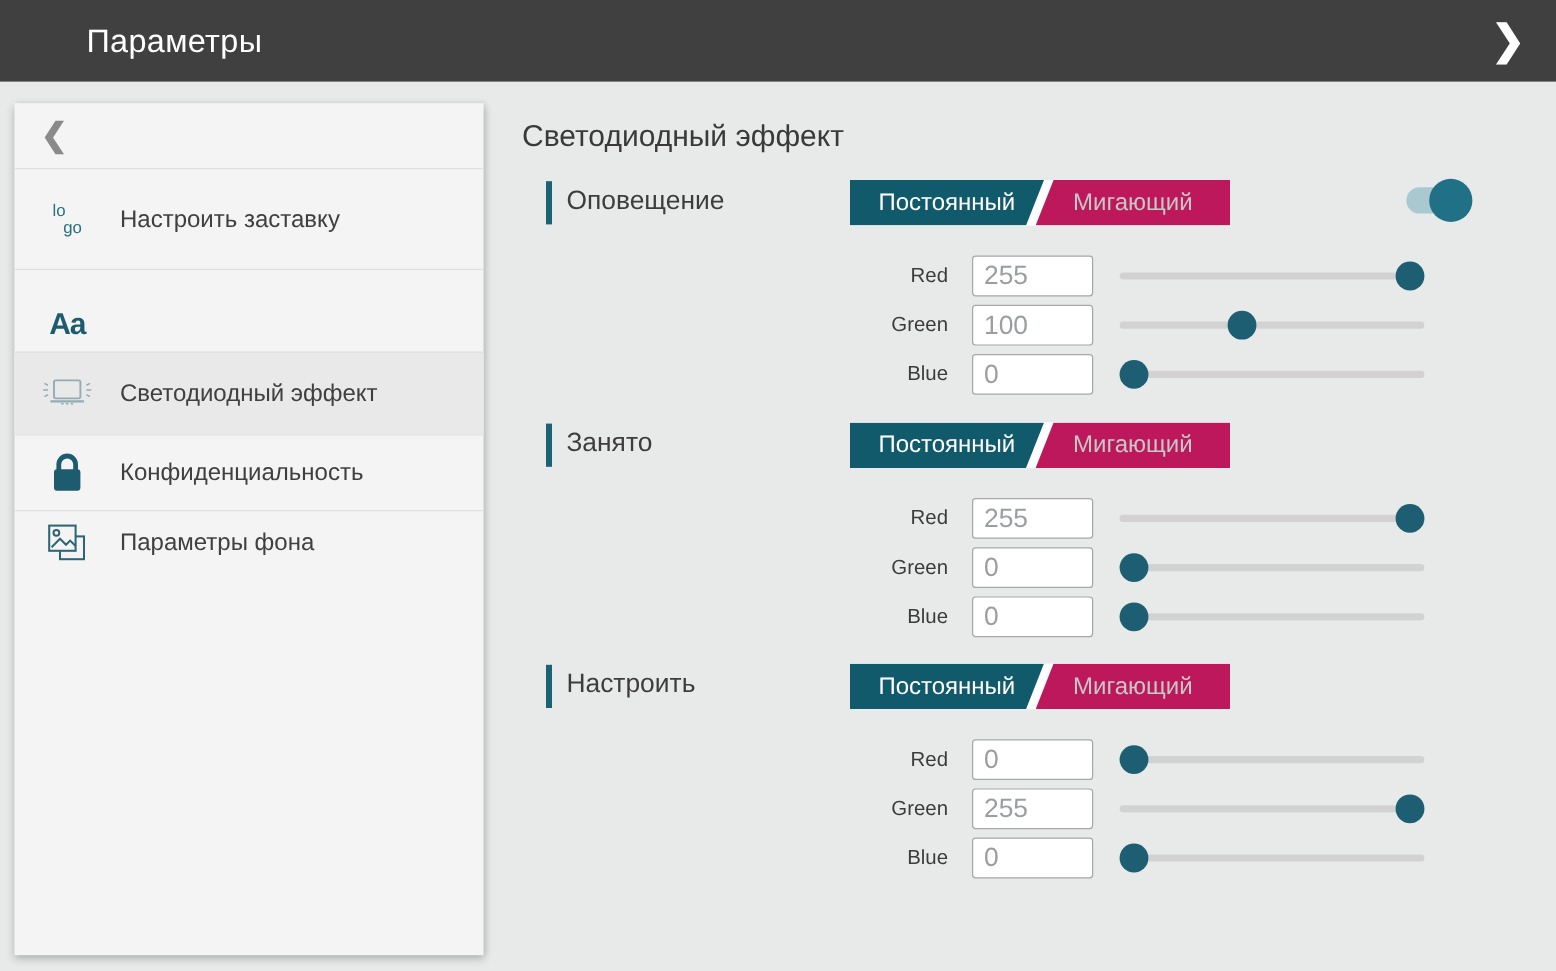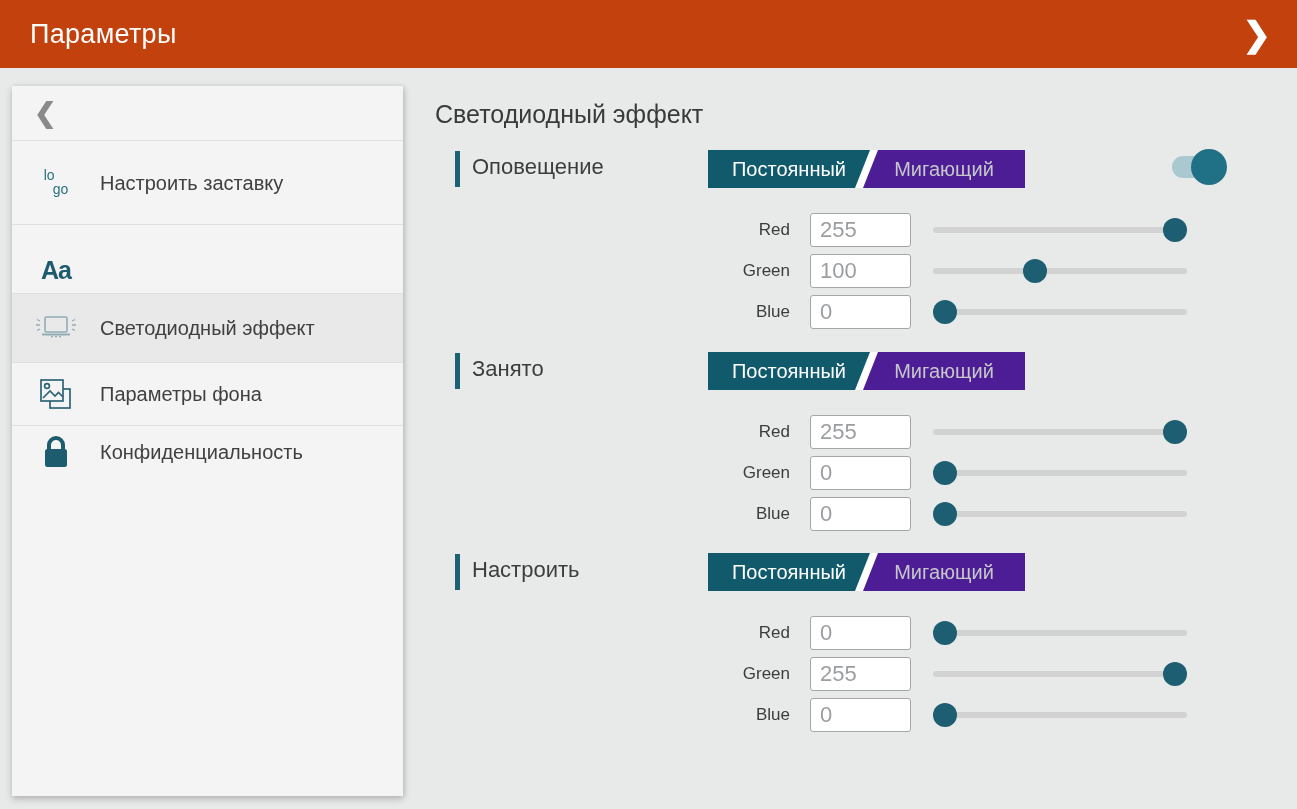--- a/index.html
+++ b/index.html
@@ -7,21 +7,21 @@
   body {
     font-family:"Liberation Sans", sans-serif;
     background:#e8eae9;
     position:relative;
     color:#3c3c3c;
   }
 
   
   .appbar {
     position:absolute; left:0; top:0; width:1297px; height:68px;
-    background:#c2410c; display:flex; align-items:center;
+    background:#404040; display:flex; align-items:center;padding-left:42px;
   }
   .appbar-title {
     color:#ffffff; font-size:27px; font-weight:400; margin-left:30px; letter-spacing:.3px;
   }
   .appbar-forward {
     position:absolute; right:18px; top:50%; transform:translateY(-50%);
     color:#ffffff; font-size:34px; font-weight:bold; line-height:1;
     cursor:pointer; padding:4px 8px;
   }
 
@@ -71,21 +71,21 @@
   }
   .mode-seg {
     position:absolute; top:0; bottom:0; display:flex; align-items:center; justify-content:center;
     font-size:20px; cursor:pointer;
   }
   .mode-constant {
     left:0; width:162px; background:#115a6b; color:#ffffff;
     clip-path:polygon(0 0, 100% 0, calc(100% - 15px) 100%, 0 100%);
   }
   .mode-blinking {
-    left:155px; width:162px; background:#4c1d95; color:#c6c7c9;
+    left:155px; width:162px; background:#be185d; color:#c6c7c9;
     clip-path:polygon(15px 0, 100% 0, 100% 100%, 0 100%);
   }
 
   .enable-switch { position:absolute; left:717px; top:-5px; width:58px; height:44px; cursor:pointer; }
   .switch-track {
     position:absolute; left:0; top:11px; width:54px; height:22px;
     border-radius:11px; background:#aac8d0;
   }
   .switch-knob {
     position:absolute; left:19px; top:4px; width:36px; height:36px;
@@ -146,38 +146,38 @@
         <path d="M17 25.5 h2 M21 25.5 h2 M25 25.5 h2" stroke-width="1.3"></path>
         <path d="M6 10 l-3 -1.5 M6 14 h-4 M6 18 l-3 1.5" stroke-width="1.3"></path>
         <path d="M38 10 l3 -1.5 M38 14 h4 M38 18 l3 1.5" stroke-width="1.3"></path>
       </svg>
     </span>
     <span class="nav-label">Светодиодный эффект</span>
   </div>
 
   <div class="nav-item">
     <span class="nav-icon">
+      <svg width="30" height="36" viewBox="0 0 30 36">
+        <path d="M8 16 V11 a7 7 0 0 1 14 0 V16" fill="none" stroke="#1d5c6e" stroke-width="4"></path>
+        <rect x="4" y="15" width="22" height="18" rx="2.5" fill="#1d5c6e"></rect>
+      </svg>
+    </span>
+    <span class="nav-label">Конфиденциальность</span>
+  </div>
+
+  <div class="nav-item">
+    <span class="nav-icon">
       <svg width="36" height="36" viewBox="0 0 36 36" fill="none" stroke="#2d6576" stroke-width="1.7">
         <rect x="12" y="13" width="20" height="19"></rect>
         <rect x="3" y="4" width="22" height="21" fill="#f4f4f4"></rect>
         <circle cx="9" cy="10" r="2.4"></circle>
         <path d="M5 22 l7 -7 5 5 3.5 -3.5 4.5 4.5"></path>
       </svg>
     </span>
     <span class="nav-label">Параметры фона</span>
-  </div>
-
-  <div class="nav-item">
-    <span class="nav-icon">
-      <svg width="30" height="36" viewBox="0 0 30 36">
-        <path d="M8 16 V11 a7 7 0 0 1 14 0 V16" fill="none" stroke="#1d5c6e" stroke-width="4"></path>
-        <rect x="4" y="15" width="22" height="18" rx="2.5" fill="#1d5c6e"></rect>
-      </svg>
-    </span>
-    <span class="nav-label">Конфиденциальность</span>
   </div>
 </aside>
 
 <main class="content">
   <h2 class="content-title">Светодиодный эффект</h2>
 
   <section class="led-section s1">
     <div class="section-head">
       <span class="accent-bar"></span>
       <span class="section-title">Оповещение</span>

